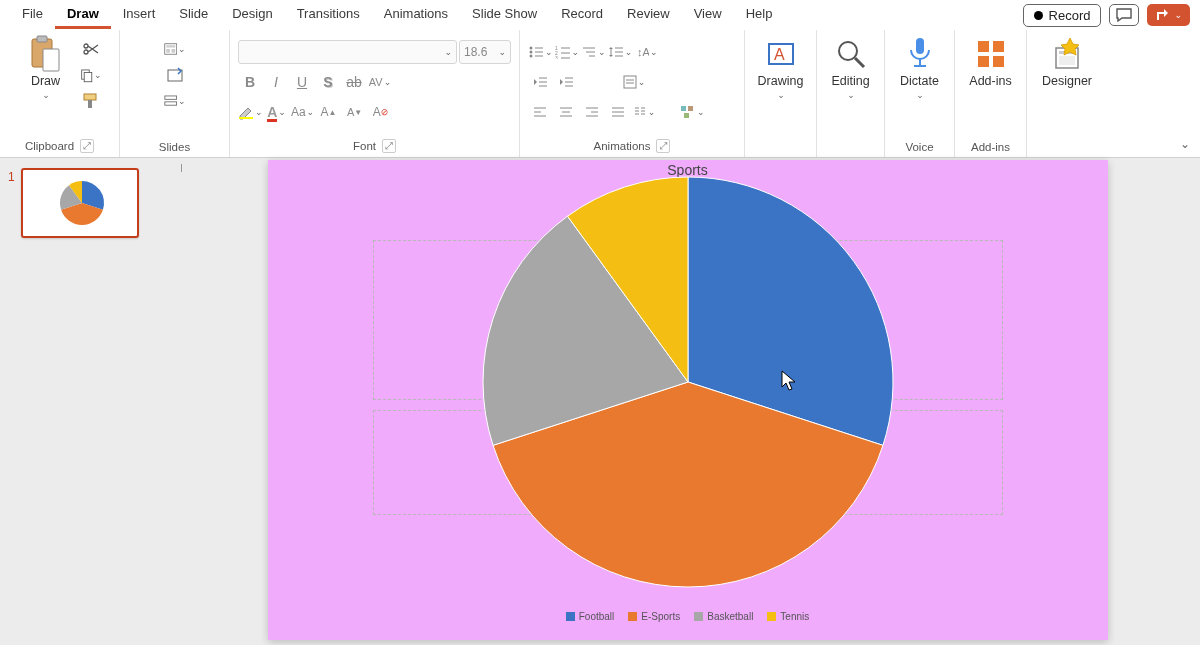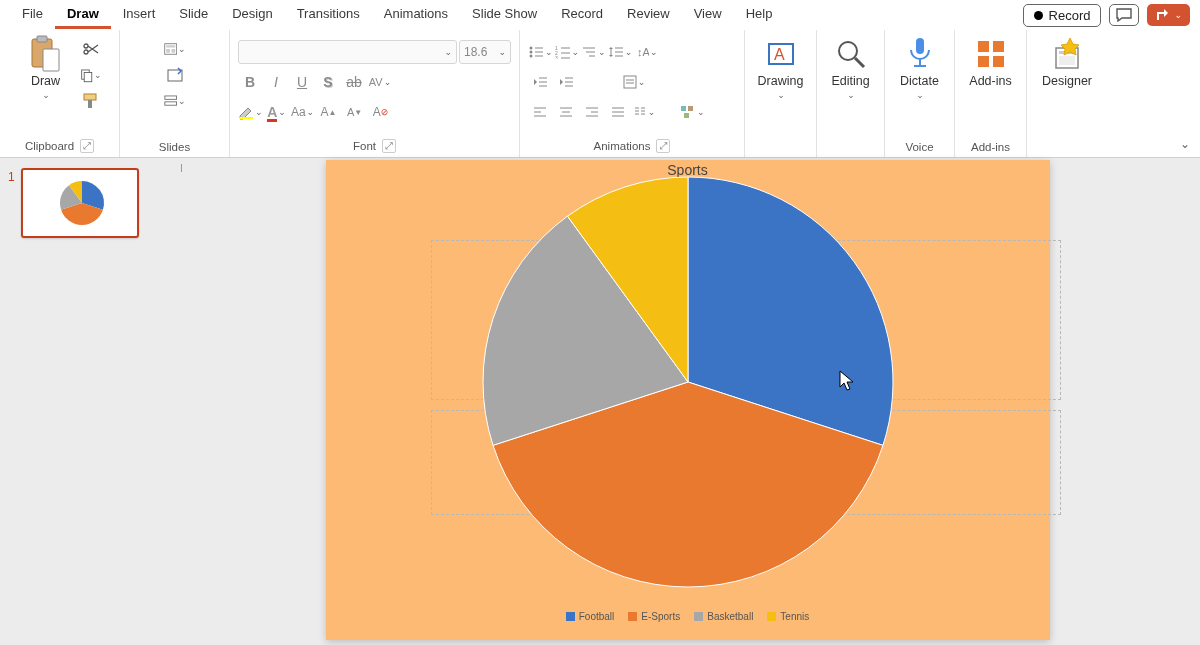--- a/index.html
+++ b/index.html
@@ -30,21 +30,21 @@
   .dialog-launcher{ font-size:10px; color:#777; border:1px solid #ccc; width:14px; height:14px; display:flex;align-items:center;justify-content:center; border-radius:2px;}
   .ribbon-collapse{ position:absolute; right:10px; bottom:6px; color:#666; font-size:12px;}
 
   
   .workarea { display: flex; height: calc(645px - 158px); background: #ececec; }
   .thumb-panel { width: 175px; padding: 10px 8px; overflow-y: auto; }
   .thumb-wrap { display: flex; align-items: flex-start; gap: 6px; }
   .thumb-num { font-size: 12px; color: #c43e1c; margin-top:2px;}
   .thumb { width: 118px; height: 70px; background: #fff; border: 2px solid #c43e1c; border-radius: 3px; position: relative; box-shadow: 0 1px 2px rgba(0,0,0,0.15); }
   .slide-area { flex: 1; position: relative; display: flex; align-items: flex-start; justify-content: center; padding-top:2px;}
-  .slide { width: 724px; height: 480px; background: #fdba74; position: relative; box-shadow: 0 2px 8px rgba(0,0,0,0.2); }
+  .slide { width: 840px; height: 480px; background: #f0abfc; position: relative; box-shadow: 0 2px 8px rgba(0,0,0,0.2); }
   .placeholder-box{ position:absolute; border:1px dashed #b8b8b8; }
   .chart-title{ position:absolute; top:2px; left:0; right:0; text-align:center; font-size:14px; color:#444;}
   .legend{ position:absolute; bottom:18px; left:0; right:0; display:flex; justify-content:center; gap:14px; font-size:10px; color:#555;}
   .legend-item{ display:flex; align-items:center; gap:4px;}
   .swatch{ width:9px; height:9px; display:inline-block;}
   .pie-wrap{ position:absolute; left:50%; transform:translateX(-50%); top:12px;}
   .cursor{ position:absolute; width:16px; height:22px; pointer-events:none;}
 
   .ruler{ position:absolute; left:0; top:0; width:12px; bottom:0; }
   .ruler::before{content:''; position:absolute; left:6px; top:6px; width:1px; height:8px; background:#999;}

